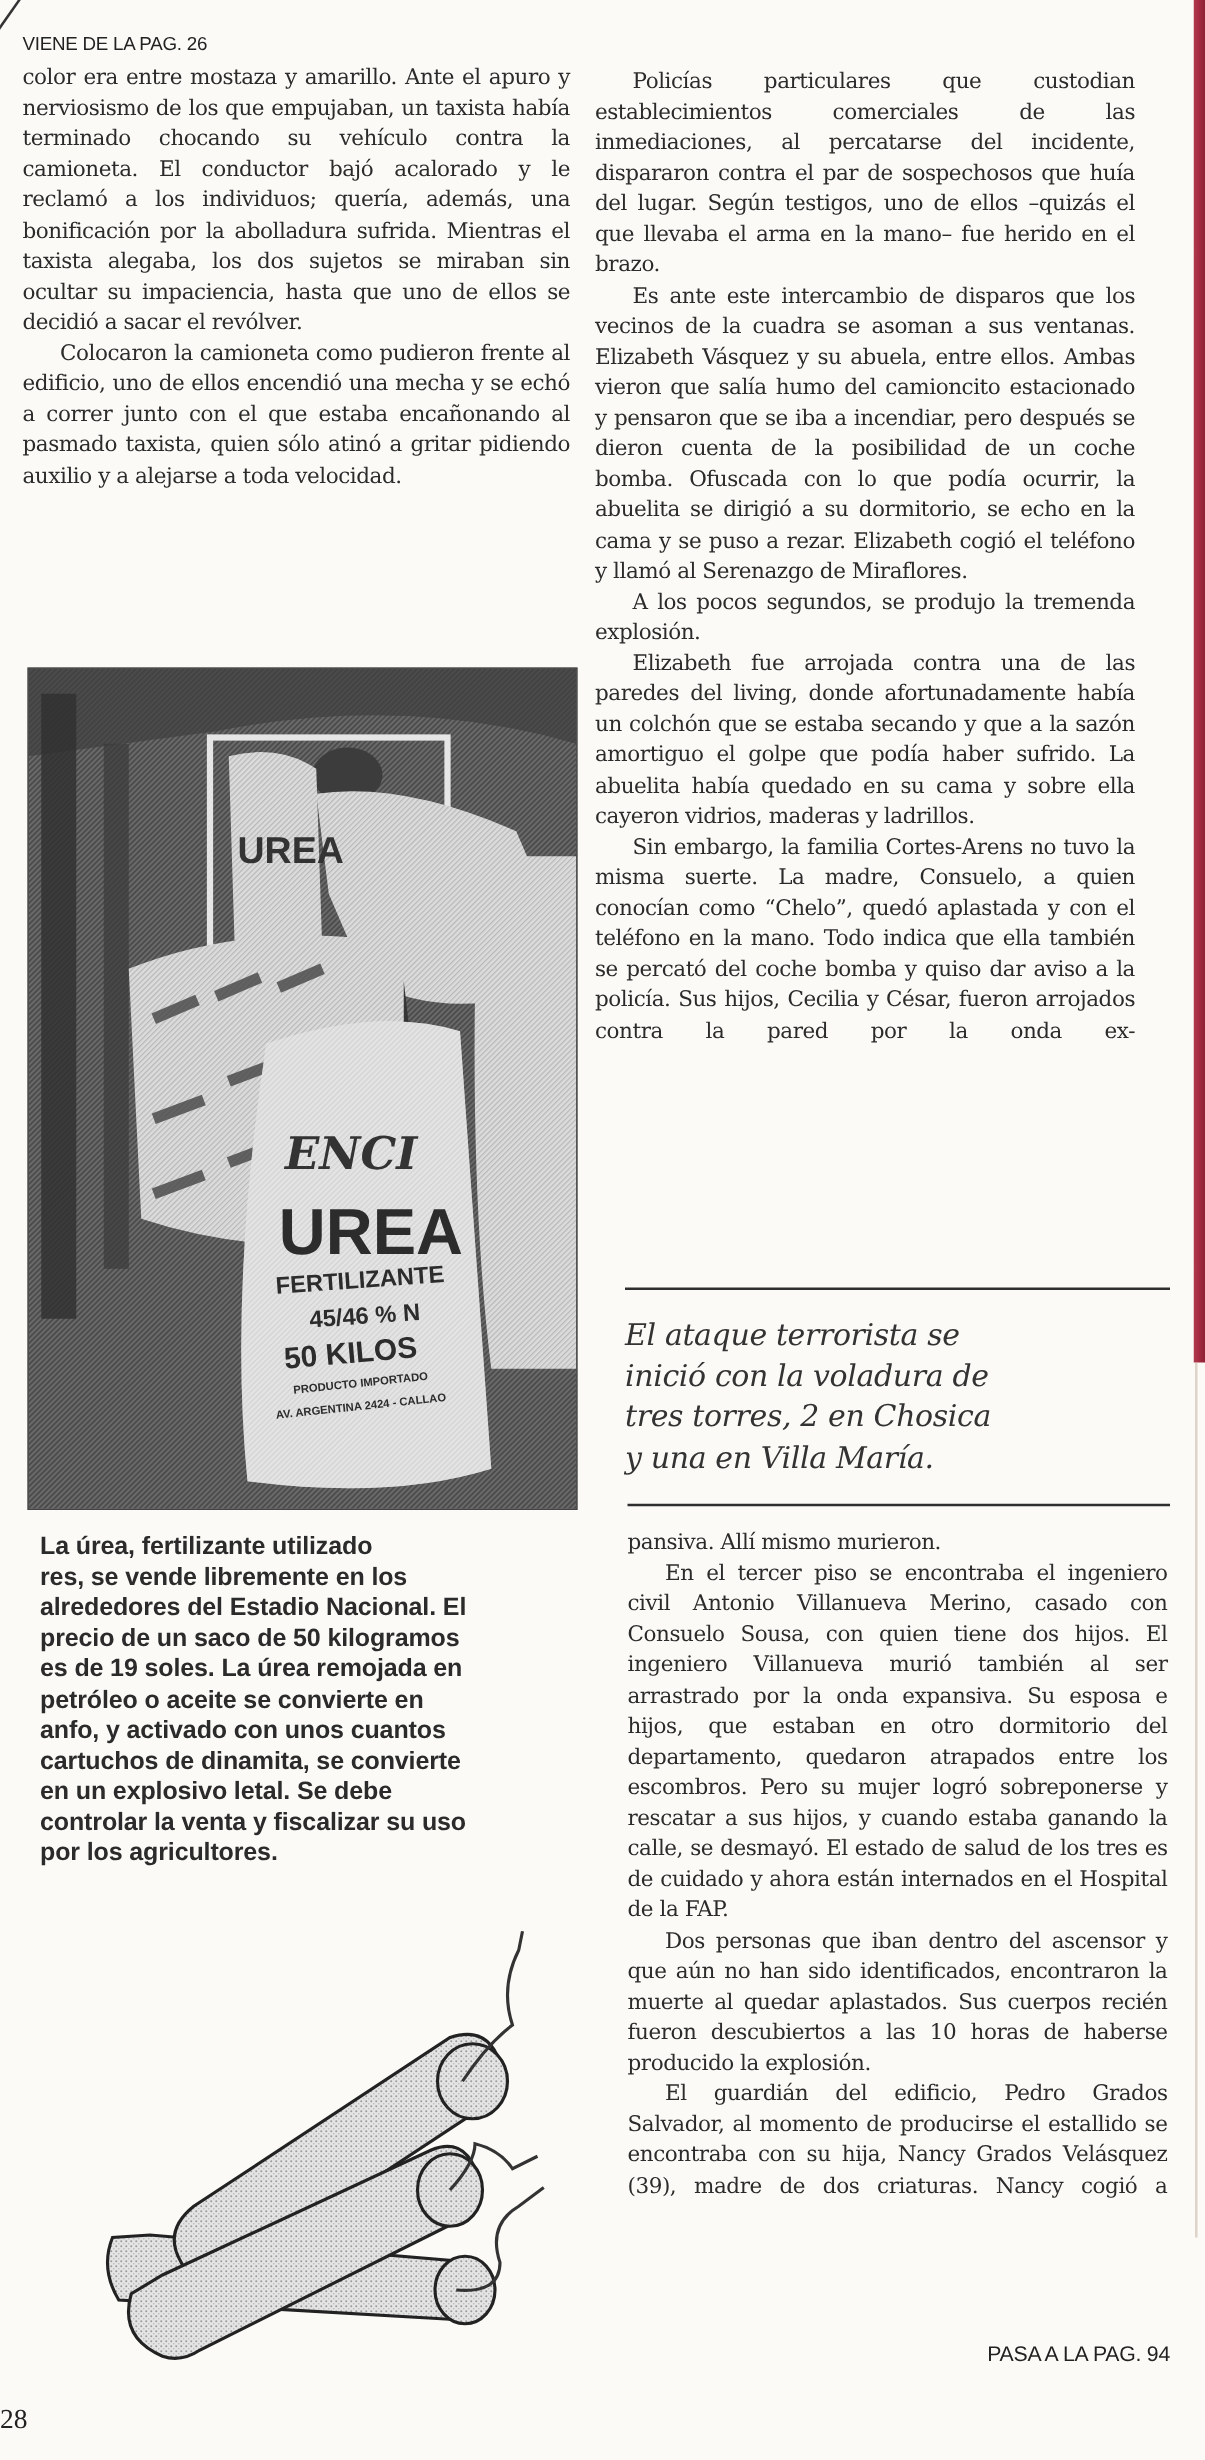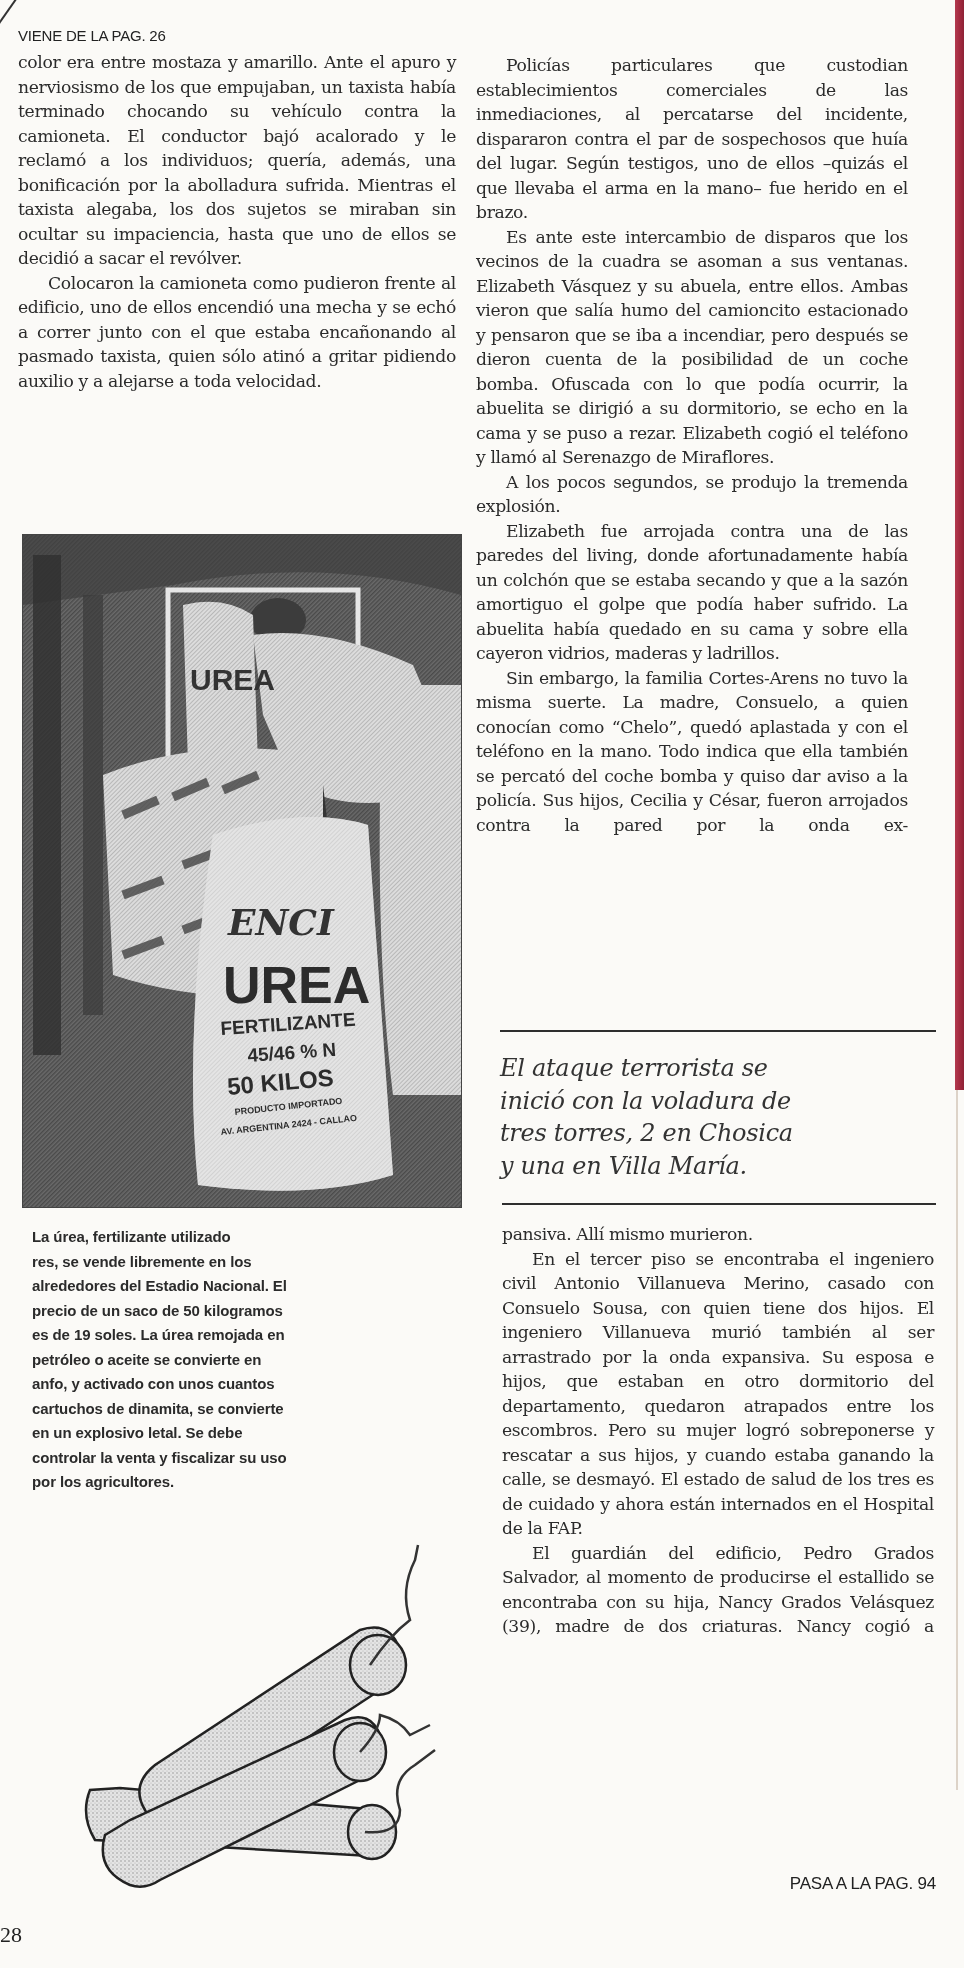--- a/index.html
+++ b/index.html
@@ -25,21 +25,21 @@
   }
   .col p { margin: 0; text-indent: 30px; }
   .col p.noindent { text-indent: 0; }
   .col p.last-justify { text-align-last: justify; }
   .photo {
     background: #6b6b6b; overflow: hidden;
     border: 1px solid #444;
   }
   .caption {
     font-family: "Liberation Sans", sans-serif; font-weight: bold;
-    font-size: 15px; line-height: 24.5px; color: #2b2b2b; letter-spacing: -0.1px;
+    font-size: 20px; line-height: 24.5px; color: #2b2b2b; letter-spacing: -0.1px;
   }
   .pull-quote {
     font-family: "DejaVu Serif", serif; font-style: italic;
     font-size: 24px; line-height: 32.5px; color: #333; letter-spacing: -0.3px;
   }
   .rule { height: 2px; background: #2e2e2e; }
   .page-number { font-family: "Liberation Serif", serif; font-size: 22px; color: #222; }
   .red-strip {
     background: linear-gradient(90deg, #b23a4e 0%, #a32a40 50%, #8e2236 100%);
   }
@@ -169,16 +169,17 @@
   <div>El ataque terrorista se</div>
   <div>inició con la voladura de</div>
   <div>tres torres, 2 en Chosica</div>
   <div>y una en Villa María.</div>
 </div>
 <div class="abs rule" style="left:502px; top:1203px; width:434px;"></div>
 
 <div class="abs col" style="left:502px; top:1222px; width:432px;">
   <p class="noindent">pansiva. Allí mismo murieron.</p>
   <p>En el tercer piso se encontraba el ingeniero civil Antonio Villanueva Merino, casado con Consuelo Sousa, con quien tiene dos hijos. El ingeniero Villanueva murió también al ser arrastrado por la onda expansiva. Su esposa e hijos, que estaban en otro dormitorio del departamento, quedaron atrapados entre los escombros. Pero su mujer logró sobreponerse y rescatar a sus hijos, y cuando estaba ganando la calle, se desmayó. El estado de salud de los tres es de cuidado y ahora están internados en el Hospital de la FAP.</p>
+  <p>Dos personas que iban dentro del ascensor y que aún no han sido identificados, encontraron la muerte al quedar aplastados. Sus cuerpos recién fueron descubiertos a las 10 horas de haberse producido la explosión.</p>
   <p class="last-justify">El guardián del edificio, Pedro Grados Salvador, al momento de producirse el estallido se encontraba con su hija, Nancy Grados Velásquez (39), madre de dos criaturas. Nancy cogió a</p>
 </div>
 
 <div class="abs jump-label" style="right:28px; top:1874px; font-size:17px;">PASA A LA PAG. 94</div>
 
 </body></html>

